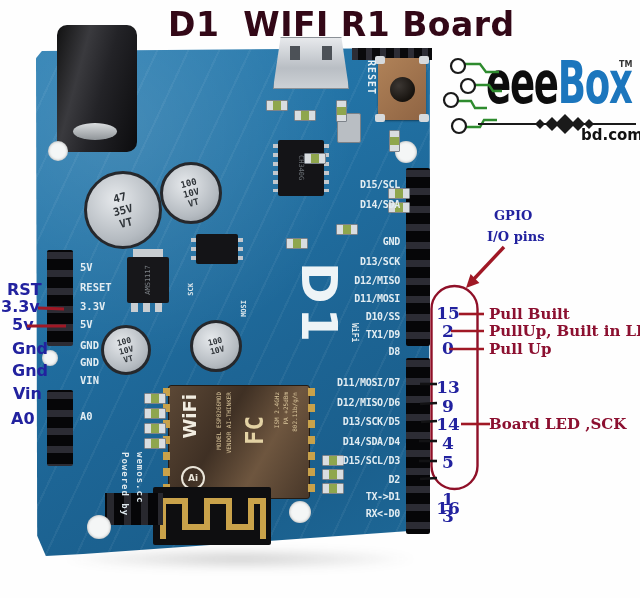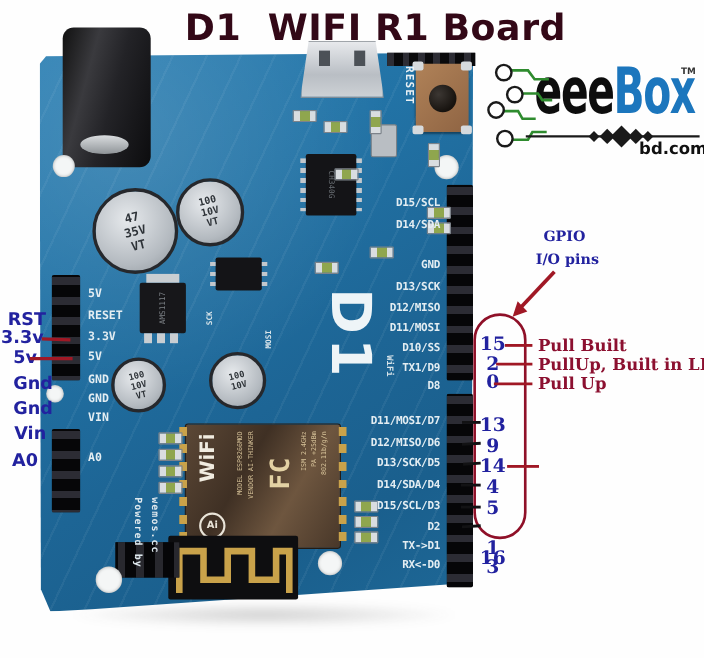--- a/index.html
+++ b/index.html
@@ -277,20 +277,21 @@
   <div class="num" style="top:414px">14</div>
   <div class="num" style="top:433px">4</div>
   <div class="num" style="top:452px">5</div>
   <div class="num" style="top:498px">16</div>
   <div class="num" style="top:489px">1</div>
   <div class="num" style="top:506px">3</div>
 
   <div class="note" style="top:306px">Pull Built</div>
   <div class="note" style="top:323px">PullUp, Built in LED</div>
   <div class="note" style="top:341px">Pull Up</div>
+  <div class="note" style="top:416px">Board LED ,SCK</div>
 
   <svg class="overlay" width="640" height="598">
 
     <g>
       <polyline points="465,64 480,64 486,72 499,72" fill="none" stroke="#2e8b2e" stroke-width="2.4"></polyline>
       <polyline points="475,85 489,85 493,91 502,91" fill="none" stroke="#2e8b2e" stroke-width="2.4"></polyline>
       <polyline points="458,101 471,101 475,108 487,108" fill="none" stroke="#2e8b2e" stroke-width="2.4"></polyline>
       <polyline points="466,127 480,127 484,120 497,120" fill="none" stroke="#2e8b2e" stroke-width="2.4"></polyline>
       <circle cx="458" cy="66" r="7" fill="#fff" stroke="#1a1a1a" stroke-width="2.2"></circle>
       <circle cx="468" cy="86" r="7" fill="#fff" stroke="#1a1a1a" stroke-width="2.2"></circle>

